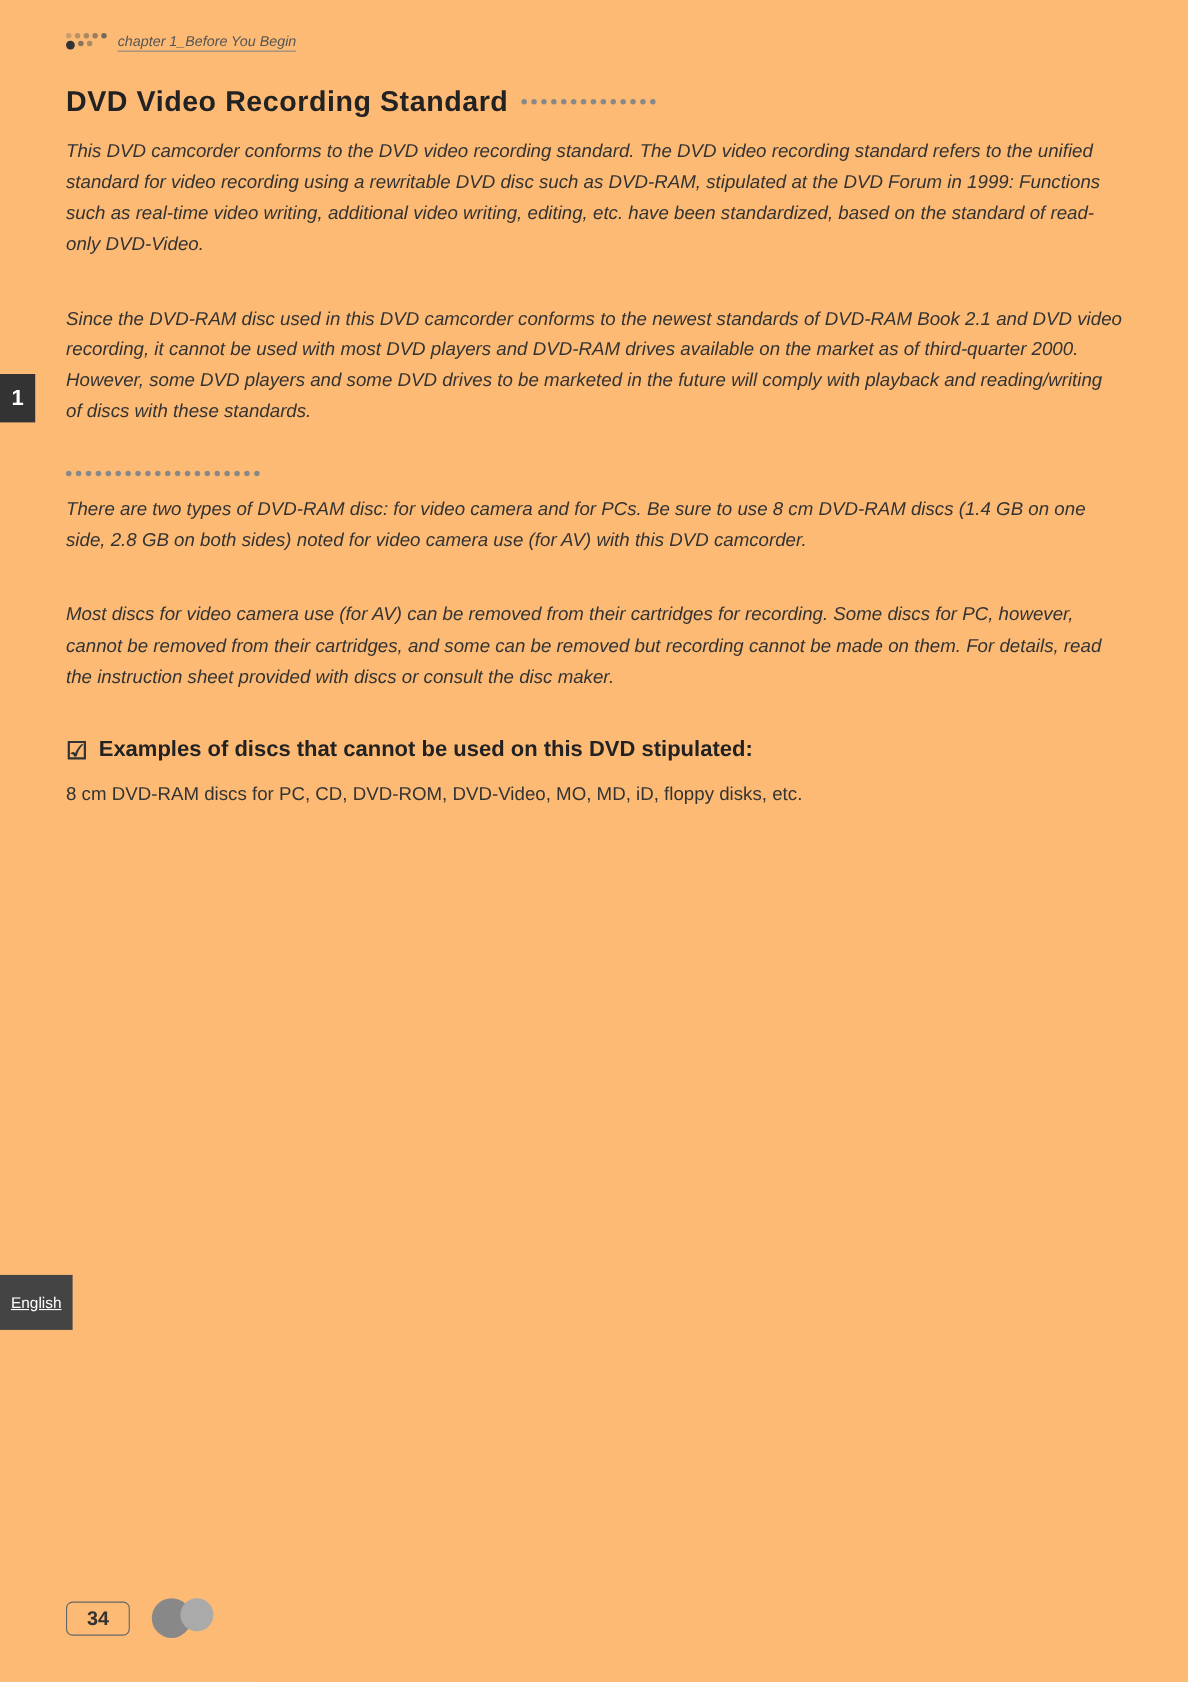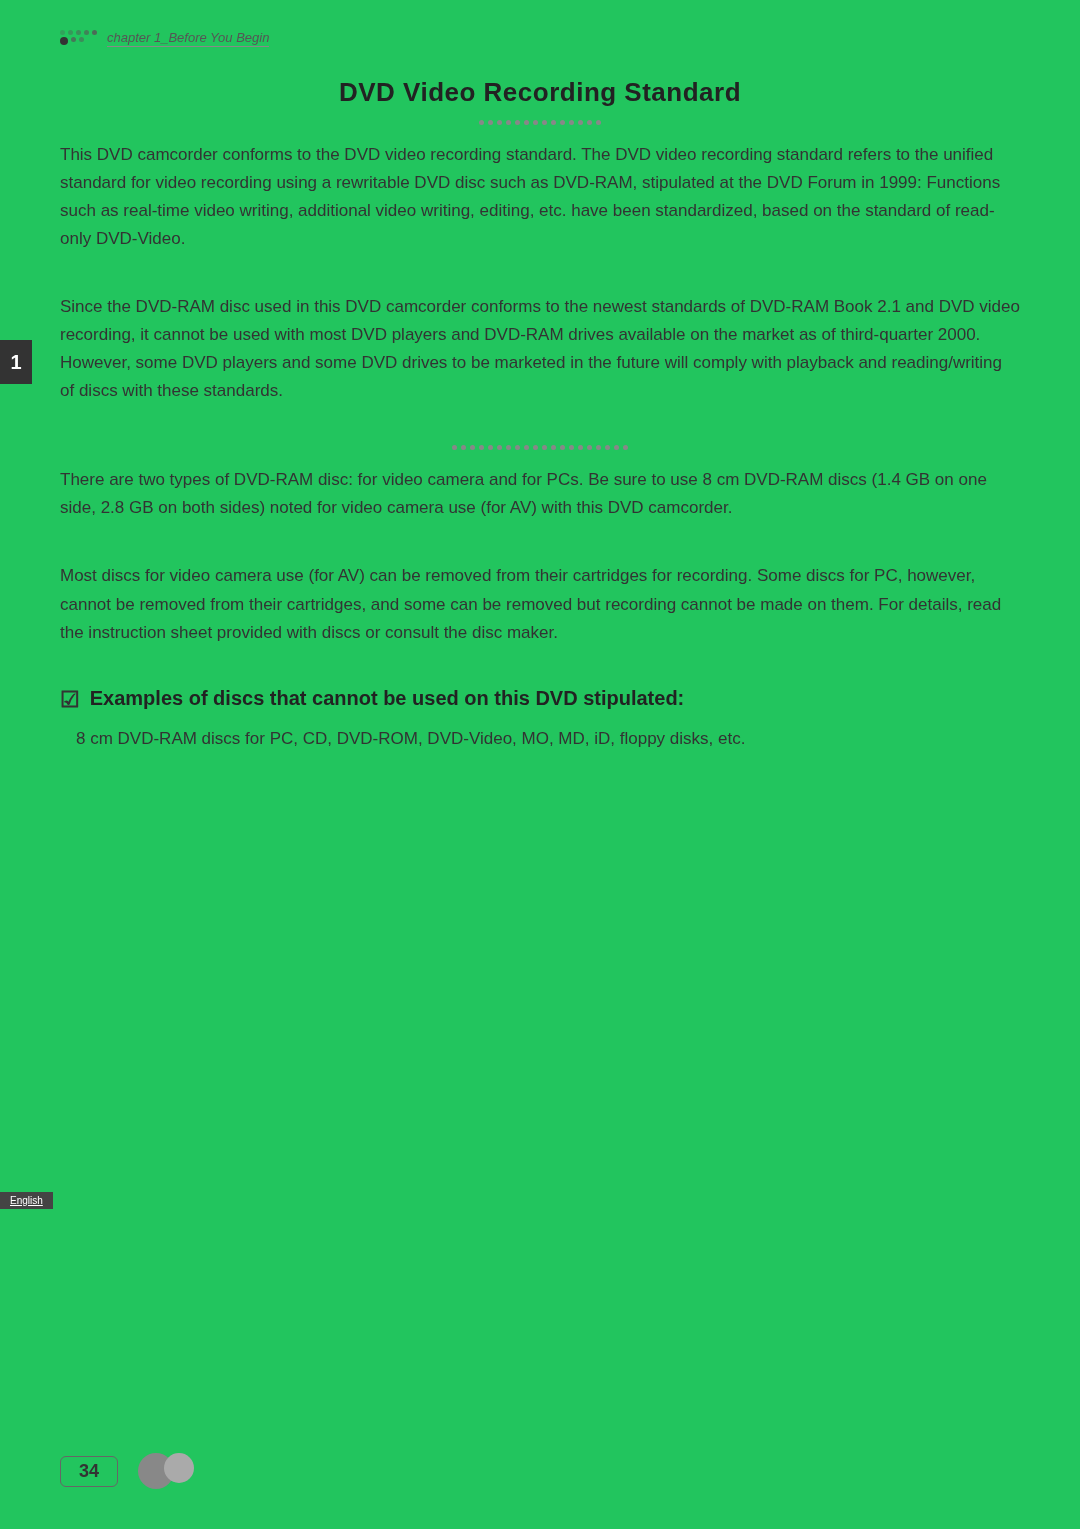--- a/index.html
+++ b/index.html
@@ -13,21 +13,21 @@
       min-height: 1529px;
       background: #ffffff;
       font-family: Arial, Helvetica, sans-serif;
       color: #222222;
       position: relative;
     }
 
     .page-container {
       width: 1080px;
       min-height: 1529px;
-      background: #22c55e;
+      background: #fdba74;
       padding: 20px 60px 60px 60px;
       position: relative;
     }
 
     
     .chapter-header {
       display: flex;
       align-items: center;
       margin-bottom: 30px;
       padding-top: 10px;
@@ -84,21 +84,20 @@
 
     
     .section-title {
       font-size: 26px;
       font-weight: bold;
       letter-spacing: 0.5px;
       margin-bottom: 16px;
       display: flex;
       align-items: center;
       gap: 12px;
-      flex-direction: column;
     }
 
     .section-title .dots-line {
       display: flex;
       gap: 4px;
       align-items: center;
     }
 
     .section-title .dots-line span {
       width: 5px;
@@ -106,20 +105,21 @@
       border-radius: 50%;
       background: #888;
       display: inline-block;
     }
 
     .section-body {
       font-size: 17px;
       line-height: 1.65;
       color: #333333;
       margin-bottom: 40px;
+      font-style: italic;
     }
 
     .section-block {
       margin-bottom: 40px;
     }
 
     
     .checkbox-section {
       margin-top: 20px;
       margin-bottom: 20px;
@@ -137,32 +137,32 @@
     .checkbox-icon {
       font-size: 22px;
       color: #333;
       flex-shrink: 0;
     }
 
     .checkbox-body {
       font-size: 17px;
       line-height: 1.65;
       color: #333333;
-      margin-left: 16px;
+      margin-left: 0;
     }
 
     
     .english-label {
       position: absolute;
       left: 0;
       bottom: 320px;
       background: #444444;
       color: #ffffff;
-      font-size: 10px;
-      padding: 3px 10px;
+      font-size: 14px;
+      padding: 17px 10px;
       font-weight: normal;
       text-decoration: underline;
     }
 
     
     .page-footer {
       position: absolute;
       bottom: 40px;
       left: 60px;
       right: 60px;

